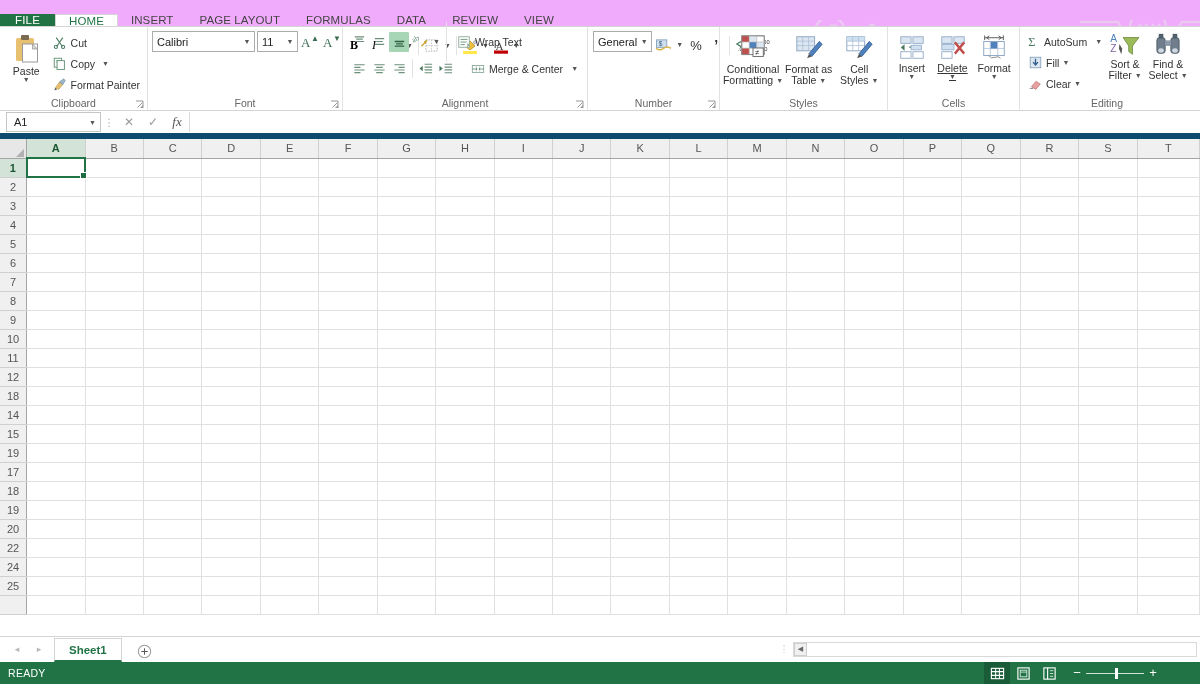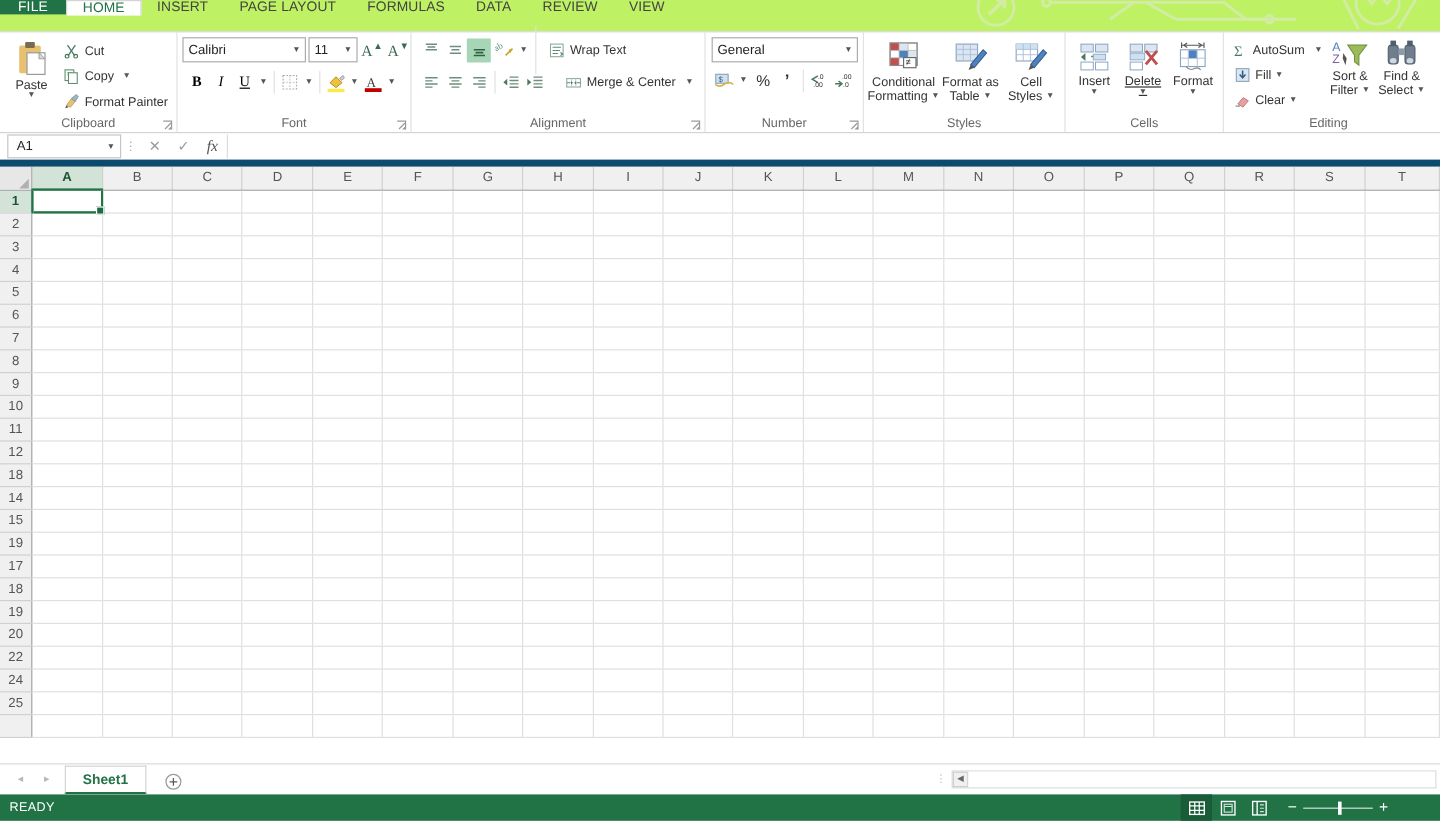--- a/index.html
+++ b/index.html
@@ -9,23 +9,23 @@
     font-family: "Liberation Sans", sans-serif;
     background: #fff;
     -webkit-font-smoothing: antialiased;
   }
   body { position: relative; }
 
   
   .tabstrip {
     position: relative;
     height: 26px;
-    background: #bef264;
+    background: #f0abfc;
     display: flex;
-    align-items: flex-start;
+    align-items: flex-end;
     overflow: hidden;
   }
   .tab-file {
     width: 55px;
     background: #217346;
     color: #fff;
     font-size: 11.5px;
     display: flex; align-items: center; justify-content: center;
     letter-spacing: .2px;
     cursor: pointer;
@@ -153,21 +153,21 @@
   .ital { font-style: italic; font-size: 12px; font-family: "Liberation Serif", serif;}
   .undl { text-decoration: underline; font-size: 12px; font-family: "Liberation Serif", serif;}
 
   
   .g-align { width: 245px; }
   .alrow { display: flex; align-items: center; height: 23px; }
   .alrow.r2 { margin-top: 4px; }
 
   
   .g-num { width: 132px; }
-  .numcol { display: flex; flex-direction: column; width: 100%;}
+  .numcol { display: flex; flex-direction: row; width: 100%;}
   .numfmt { width: 122px; margin: 1px 0 0 1px;}
   .numrow2 { display: flex; align-items: center; margin-top: 5px; padding-left: 1px;}
 
   
   .g-styles { width: 168px; }
   
   .g-cells { width: 132px; }
   
   .g-edit { width: 174px; border-right: none; }
   .editlist { display: flex; flex-direction: column; padding-top: 1px; width: 80px;}
@@ -475,21 +475,21 @@
     <div class="dlg">
       <svg width="9" height="9" viewBox="0 0 9 9">
           <path d="M1 1 H8 V8" stroke="#999" fill="none" stroke-width="1"></path>
           <path d="M2.5 7.5 L7.5 2.5" stroke="#999" stroke-width="1"></path>
           <path d="M5 8 L8 8 L8 5" fill="#999"></path>
         </svg>
     </div>
   </div>
 
   <div class="group g-font">
-    <div class="group-body" style="flex-direction:column;">
+    <div class="group-body" style="flex-direction:row;">
       <div class="fontrow1">
         <div class="combo fontname">
           <span class="cv">Calibri</span>
           <span class="cb">▼</span>
         </div>
         <div class="combo fontsize">
           <span class="cv">11</span>
           <span class="cb">▼</span>
         </div>
         <div class="iconbtn" style="width:22px;">

